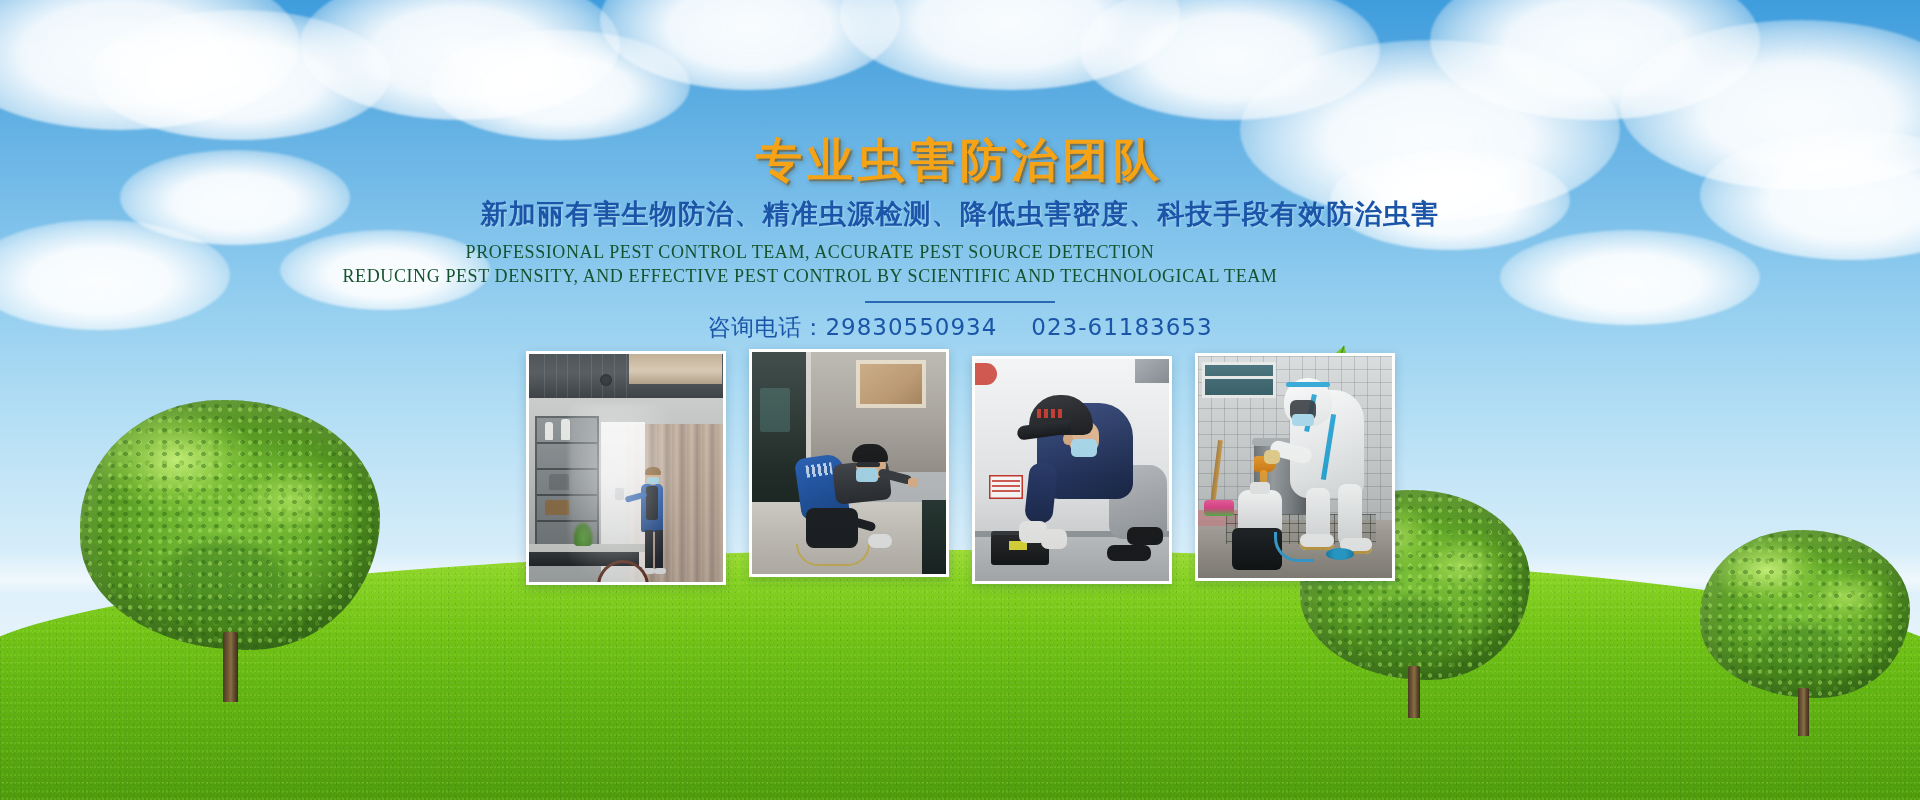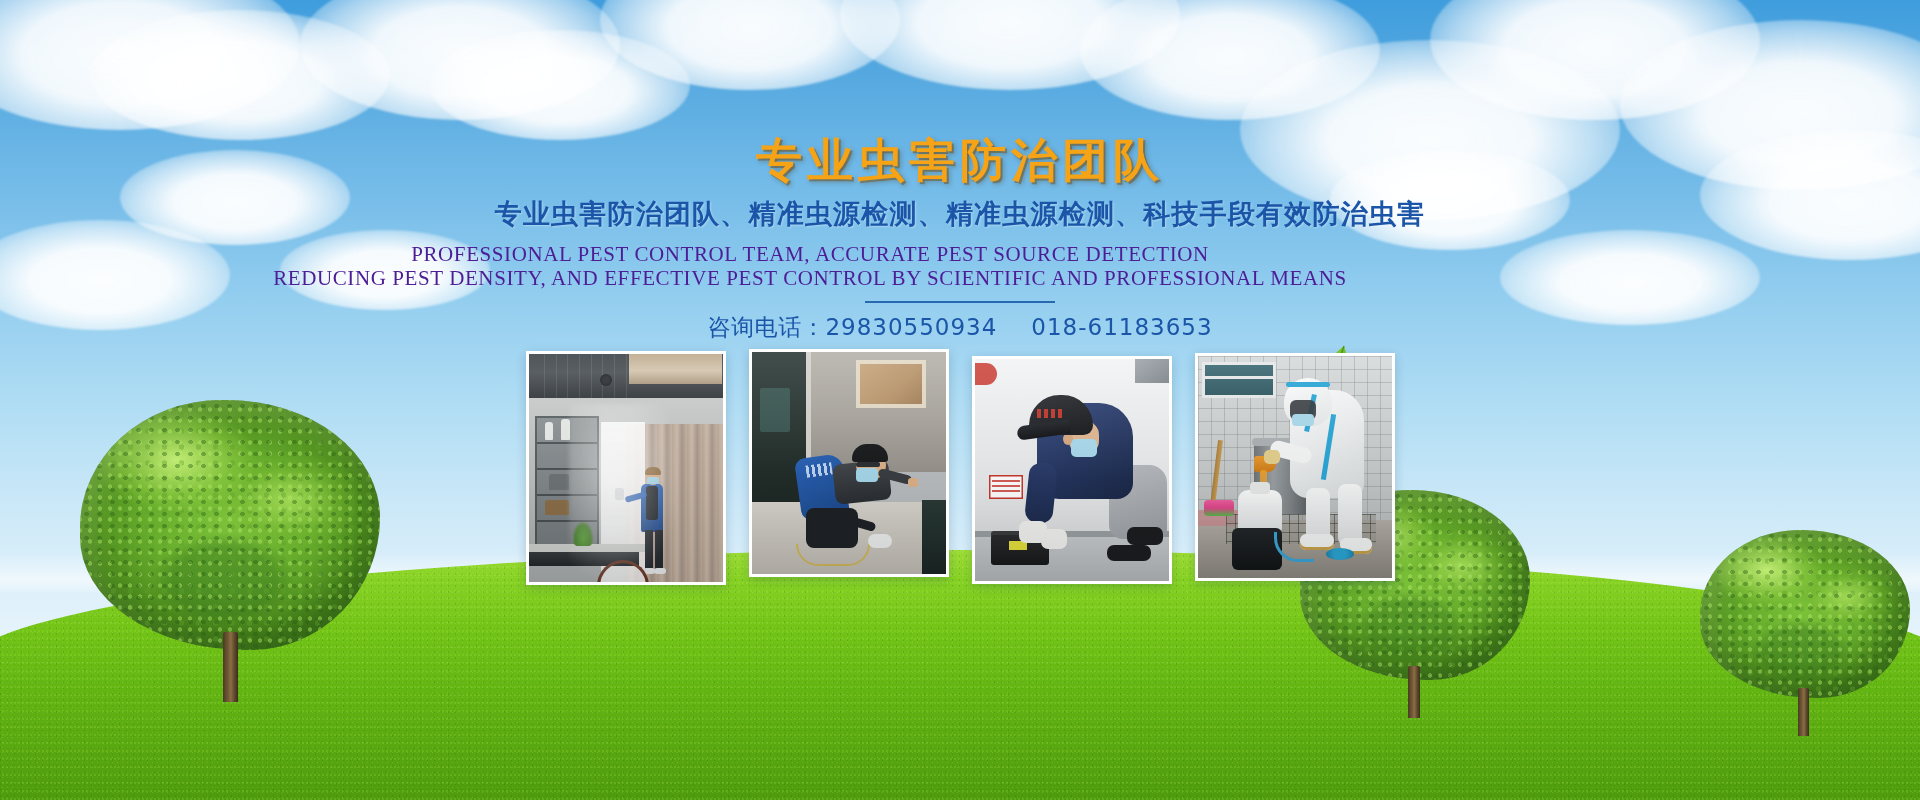--- a/index.html
+++ b/index.html
@@ -129,23 +129,23 @@
   .subtitle{
     position:absolute; left:0; top:196px; width:1920px;
     font-size:27px; font-weight:bold;
     letter-spacing:1.2px;
     color:#1a55a8;
     text-shadow:1px 1px 2px rgba(255,255,255,.35);
     font-family:"DejaVu Sans","Liberation Sans",sans-serif;
   }
   .eng{
     position:absolute; left:0; width:1620px;
-    font-size:21px;
+    font-size:18px;
     letter-spacing:.6px;
-    color:#4c1d95;
+    color:#14532d;
     font-family:"Liberation Serif","DejaVu Serif",serif;
   }
   .eng.l1{ top:242px; }
   .eng.l2{ top:266px; }
 
   .divider{
     position:absolute; left:50%; top:301px;
     transform:translateX(-50%);
     width:190px; height:2px;
     background:#1f5fae;
@@ -426,25 +426,25 @@
           <path d="M36 72 L50 80"></path>
           <path d="M29 86 L42 93"></path>
         <path d="M22 100 L33 106"></path>
       </g>
       <path d="M6 144 L2 150" stroke="#6b5a2a" stroke-width="2.4" fill="none"></path>
     </svg>
   </div>
 
   <div class="text-block">
     <div class="title">专业虫害防治团队</div>
-    <div class="subtitle">专业虫害防治团队、精准虫源检测、精准虫源检测、科技手段有效防治虫害</div>
+    <div class="subtitle">新加丽有害生物防治、精准虫源检测、降低虫害密度、科技手段有效防治虫害</div>
     <div class="eng l1">PROFESSIONAL PEST CONTROL TEAM, ACCURATE PEST SOURCE DETECTION</div>
-    <div class="eng l2">REDUCING PEST DENSITY, AND EFFECTIVE PEST CONTROL BY SCIENTIFIC AND PROFESSIONAL MEANS</div>
+    <div class="eng l2">REDUCING PEST DENSITY, AND EFFECTIVE PEST CONTROL BY SCIENTIFIC AND TECHNOLOGICAL TEAM</div>
     <div class="divider"></div>
-    <div class="phone"><span>咨询电话：</span><span class="num">29830550934</span><span class="gap"></span><span class="num">018-61183653</span></div>
+    <div class="phone"><span>咨询电话：</span><span class="num">29830550934</span><span class="gap"></span><span class="num">023-61183653</span></div>
   </div>
 
   <div class="photos">
 
     <div class="photo ph1">
       <div class="inner">
         <div class="sc p1-ceil">
           <i class="p1-ceil-slat" style="left:8%"></i>
             <i class="p1-ceil-slat" style="left:14%"></i>
           <i class="p1-ceil-slat" style="left:20%"></i>

